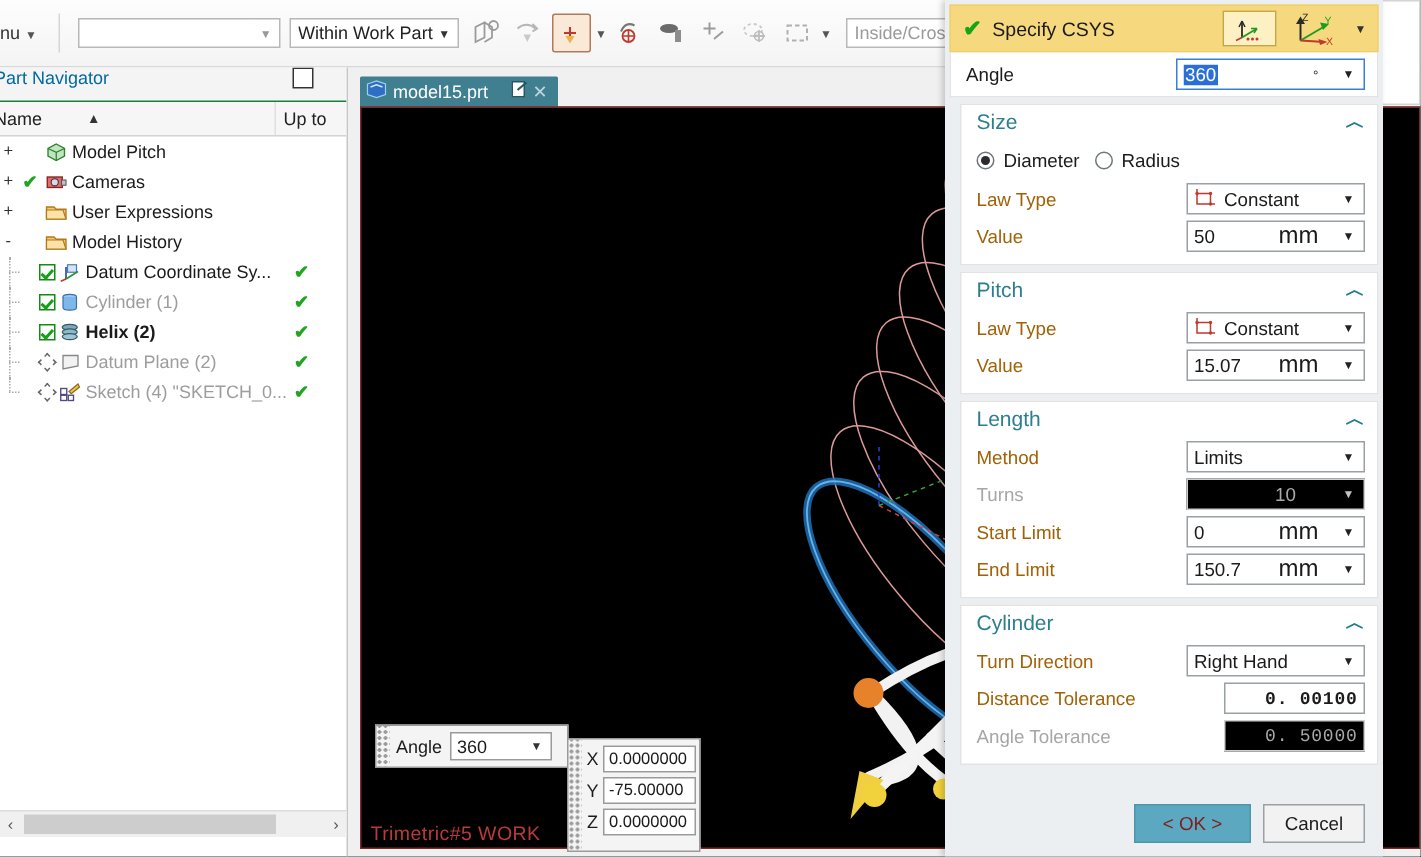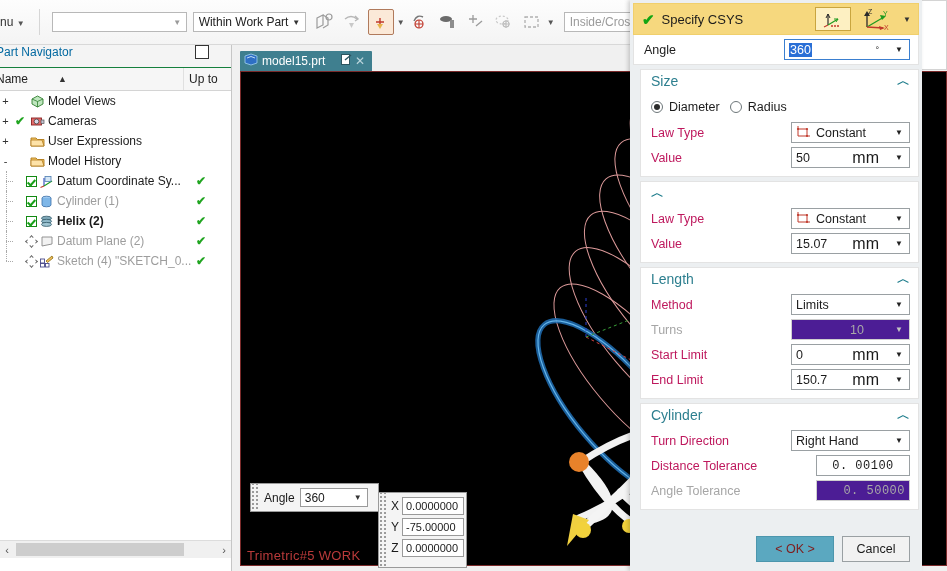--- a/index.html
+++ b/index.html
@@ -173,34 +173,34 @@
   .sec{
     background:#fff;margin:0 3px 4px 10px;border:1px solid #e3e3e3;
     padding:0 0 6px 0;
   }
   .sec-head{
     display:flex;align-items:center;padding:2px 8px 4px 10px;
   }
   .sec-head .nm{flex:1;color:#2d7f8f;font-size:14px;}
   .sec-head .chev{color:#1f7d8c;font-size:13px;font-weight:bold;}
   .row{display:flex;align-items:center;height:25px;padding:0 8px 0 10px;}
-  .row .lbl{width:140px;font-size:12.5px;color:#be185d;}
+  .row .lbl{width:140px;font-size:12.5px;color:#a16207;}
   .row .lbl.dim{color:#a6a6a6;}
   .ctl{
     flex:1;height:21px;border:1px solid #9aa0a3;background:#fff;
     display:flex;align-items:center;box-sizing:border-box;font-size:12.5px;
     padding-left:4px;
   }
   .ctl .txt{flex:1;white-space:nowrap;overflow:hidden;}
   .ctl .unit{padding-right:10px;color:#1b1b1b;font-size:16px;}
   .ctl .dd{
     width:20px;height:19px;display:flex;align-items:center;justify-content:center;
     color:#222;font-size:8px;border-left:0px;
   }
-  .ctl.disabled{background:#4c1d95;border-color:#cfcfcf;color:#a8a8a8;}
+  .ctl.disabled{background:#000000;border-color:#cfcfcf;color:#a8a8a8;}
   .ctl.disabled .dd{color:#c3c3c3;}
   .ctl.numright{justify-content:flex-end;padding-right:4px;font-family:"Liberation Mono",monospace;font-size:12px;letter-spacing:0.5px;}
   .sel-hl{background:#2a6fd6;color:#fff;padding:0 1px;}
 
   
   #csys-row{
     display:flex;align-items:stretch;background:#f6d87e;height:32px;margin:3px 3px 0 3px;
     border:1px solid #f0cf6c;box-sizing:border-box;
   }
   #csys-row .lab{
@@ -346,21 +346,21 @@
 
   <div class="tree" id="tree">
       <div class="trow" style="position: relative;">
         <span class="expander">+</span>
         <span style="width:4px;display:inline-block;"></span>
         <span style="width:13px;display:inline-block;"></span>
         <span class="ico"><svg width="15" height="13" viewBox="0 0 15 13">
             <path d="M7.5 1 L13 4 L13 9 L7.5 12 L2 9 L2 4 Z" fill="#bfe6bf" stroke="#2f7f2f" stroke-width="0.9"></path>
             <path d="M2 4 L7.5 6.5 L13 4 M7.5 6.5 V12" stroke="#2f7f2f" stroke-width="0.8" fill="none"></path>
           </svg></span>
-        <span class="lbl  ">Model Views</span>
+        <span class="lbl  ">Model Pitch</span>
       </div>
       <div class="trow" style="position: relative;">
         <span class="expander">+</span>
         <span style="width:4px;display:inline-block;"></span>
         <span style="color:#21a521;font-weight:bold;font-size:12px;width:13px;display:inline-block;">✔</span>
         <span class="ico"><svg width="15" height="13" viewBox="0 0 15 13">
             <rect x="1.5" y="3" width="10" height="7" fill="#e36b6b" stroke="#8a2020" stroke-width="0.9"></rect>
             <circle cx="6.5" cy="6.5" r="2.4" fill="#d8d8e8" stroke="#333" stroke-width="0.7"></circle>
             <rect x="11" y="5" width="3" height="3.5" fill="#c0c0d0" stroke="#555" stroke-width="0.7"></rect>
           </svg></span>
@@ -674,20 +674,21 @@
           <span class="lbl">Value</span>
           <div class="ctl">
             <span class="txt">50</span>
             <span class="unit">mm</span>
             <span class="dd">▼</span>
           </div>
         </div>
       </div>
       <div class="sec">
         <div class="sec-head">
+          <span class="nm">Pitch</span>
           <span class="chev">︿</span>
         </div>
         <div class="row">
           <span class="lbl">Law Type</span>
           <div class="ctl">
             <span><svg width="16" height="14" viewBox="0 0 16 14" style="margin-right:4px;">
                 <path d="M2 2 V12 H14" stroke="#c0392b" stroke-width="1" fill="none"></path>
                 <path d="M2 5 H11 V12" stroke="#c0392b" stroke-width="1" fill="none"></path>
                 <circle cx="2" cy="5" r="1.1" fill="#c0392b"></circle>
                 <circle cx="11" cy="5" r="1.1" fill="#c0392b"></circle>
@@ -750,21 +751,21 @@
         <div class="row">
           <span class="lbl">Turn Direction</span>
           <div class="ctl">
             <span class="txt">Right Hand</span>
             <span class="dd">▼</span>
           </div>
         </div>
         <div class="row">
           <span class="lbl">Distance Tolerance</span>
           <div class="ctl numright" style="flex:0 0 94px;margin-left:auto;">
-            <span class="txt" style="text-align:center;">0. 00100</span>
+            <span class="txt" style="text-align:right;font-weight:bold;">0. 00100</span>
           </div>
         </div>
         <div class="row">
           <span class="lbl dim">Angle Tolerance</span>
           <div class="ctl numright disabled" style="flex:0 0 94px;margin-left:auto;">
             <span class="txt" style="text-align:right;">0. 50000</span>
           </div>
         </div>
       </div>
     </div>

